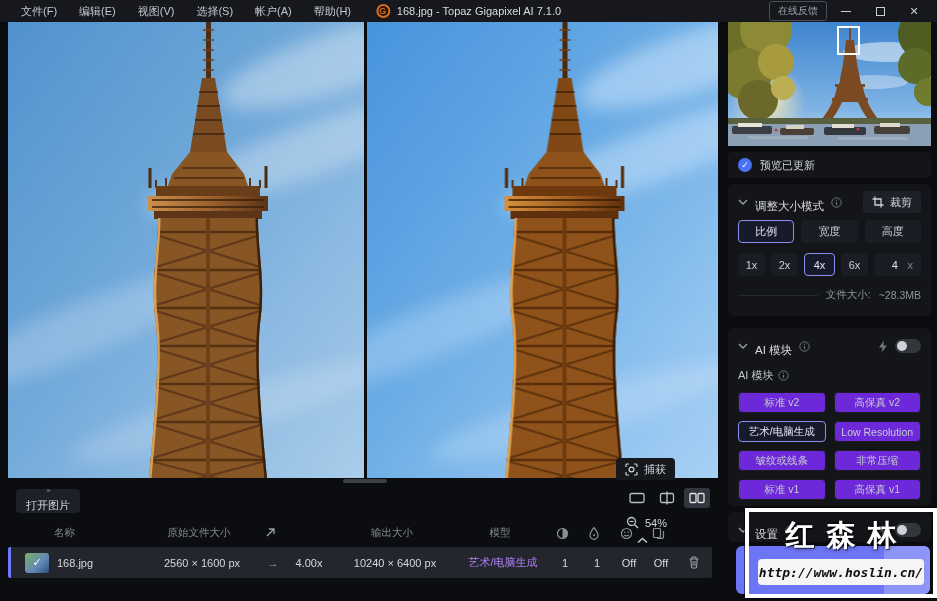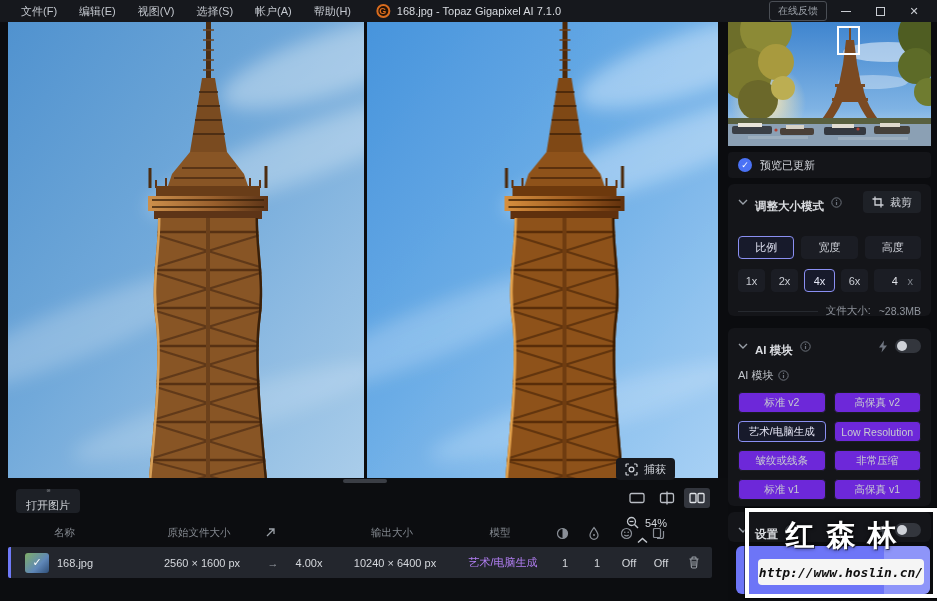--- a/index.html
+++ b/index.html
@@ -72,30 +72,30 @@
   .thumb-wrap { position:absolute; left:0; top:0; width:203px; height:124px; overflow:hidden; background:#000; }
   .thumb-wrap svg { display:block; }
   .status-card { position:absolute; left:0; top:130px; width:203px; height:26px; background:#141519;
     border-radius:4px; display:flex; align-items:center; gap:8px; padding:0 10px; }
   .check-circle { width:14px; height:14px; border-radius:50%; background:#4a72f5; color:#fff;
     font-size:9px; display:flex; align-items:center; justify-content:center; flex:none; }
   .status-label { font-size:11px; color:#cfd2d8; }
 
   .card { position:absolute; left:0; width:203px; background:#141519; border-radius:6px; padding:8px 10px; }
   .card-head { display:flex; align-items:center; gap:7px; height:20px; }
-  .card-title { font-size:11.5px; color:#d8dade; font-weight:bold;margin-top:8px; }
+  .card-title { font-size:11.5px; color:#d8dade; font-weight:normal;margin-top:8px; }
   .spacer { flex:1; }
   .info-i { flex:none; }
   .toggle { width:26px; height:14px; border-radius:7px; background:#33363d; position:relative; flex:none; }
   .toggle .knob { position:absolute; left:2px; top:2px; width:10px; height:10px; border-radius:50%; background:#cfd2d8; }
 
   .resize-card { top:162px; height:132px; }
   .crop-btn { height:22px; display:flex; align-items:center; gap:6px; background:#1e2127;
     border-radius:4px; padding:0 9px; color:#cfd2d8; font-size:11px; }
-  .mode-row { display:flex; gap:7px; margin-top:24px; }
+  .mode-row { display:flex; gap:7px; margin-top:8px; }
   .mode-btn { flex:1; height:23px; background:#1b1d24; border:1px solid #1b1d24; border-radius:4px;
     color:#c9ccd3; font-size:11px; display:flex; align-items:center; justify-content:center; }
   .mode-btn.selected { border-color:#8a8ff2; background:#171a2b; color:#e3e5f5; }
   .scale-row { display:flex; gap:6px; margin-top:10px; align-items:center; }
   .scale-btn { width:27px; height:23px; background:#1b1d24; border:1px solid #1b1d24; border-radius:4px;
     color:#c9ccd3; font-size:11px; display:flex; align-items:center; justify-content:center; }
   .scale-btn.selected { width:31px; border-color:#8a8ff2; background:#171a2b; color:#e3e5f5; }
   .scale-input { flex:1; height:23px; background:#1b1d24; border-radius:4px; display:flex;
     align-items:center; padding:0 8px; color:#e0e2e8; }
   .scale-input .val { flex:1; text-align:center; }

